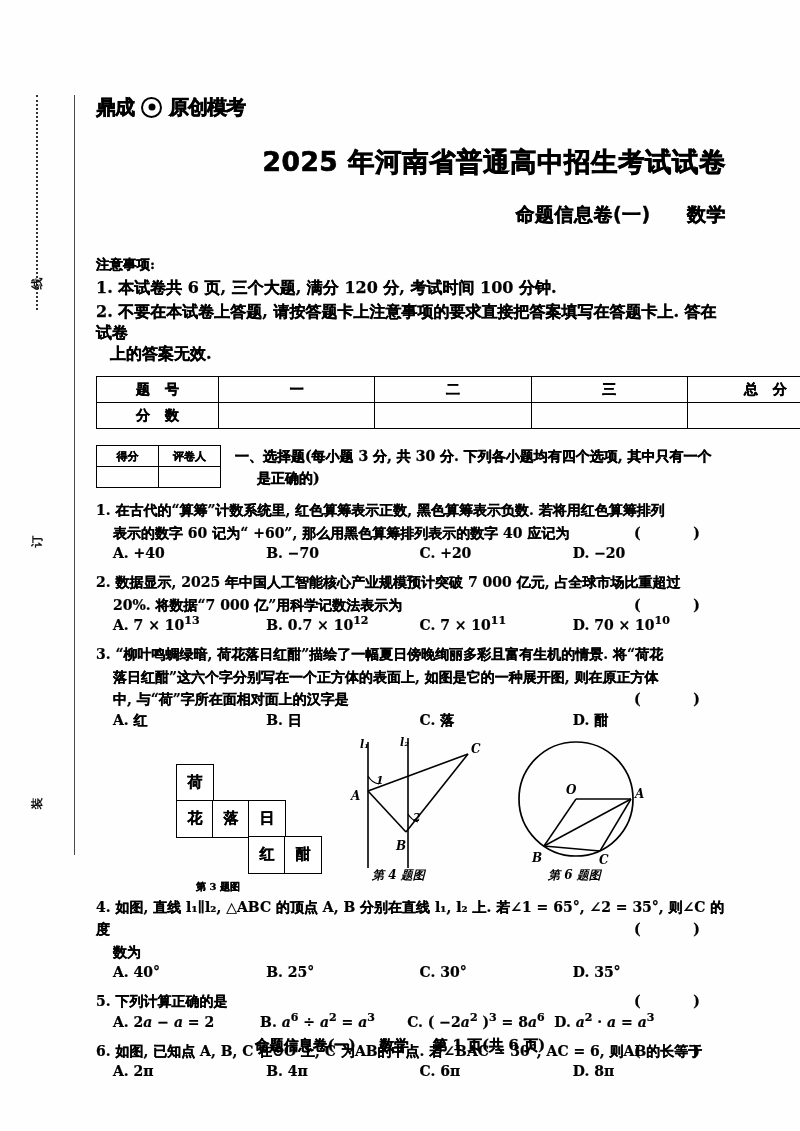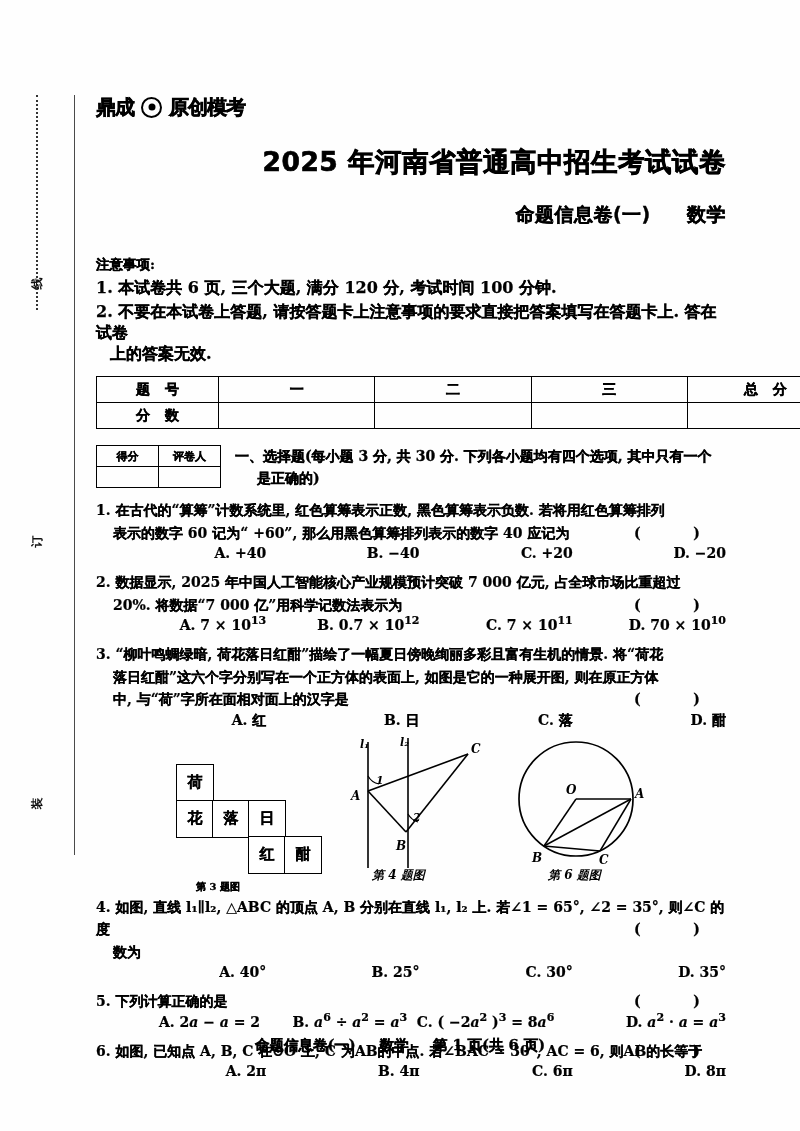--- a/index.html
+++ b/index.html
@@ -196,21 +196,20 @@
     position: absolute;
     right: 2px;
     font-weight: bold;
     letter-spacing: 24px;
     -webkit-text-stroke: 0.25px #000;
   }
   .opts {
     display: flex;
     padding-left: 17px;
     margin-top: 1px;
-    text-align: right;
   }
   .opts > span {
     flex: 0 0 25%;
     font-size: 14px;
     font-weight: bold;
     white-space: nowrap;
     -webkit-text-stroke: 0.22px #000;
   }
   .opts.narrow > span { flex: 0 0 24%; }
   .opts.narrow > span:last-child { flex: 0 0 28%; }
@@ -335,21 +334,21 @@
       </div>
     </div>
 
     <div class="q">
       <span class="ln">1. 在古代的“算筹”计数系统里, 红色算筹表示正数, 黑色算筹表示负数. 若将用红色算筹排列</span>
       <span class="ln ind">表示的数字 60 记为“ +60”, 那么用黑色算筹排列表示的数字 40 应记为</span>
       <span class="paren" style="top:22.5px;">(  )</span>
     </div>
     <div class="opts">
       <span>A. +40</span>
-      <span>B. −40</span>
+      <span>B. −70</span>
       <span>C. +20</span>
       <span>D. −20</span>
     </div>
 
     <div class="q">
       <span class="ln">2. 数据显示, 2025 年中国人工智能核心产业规模预计突破 7 000 亿元, 占全球市场比重超过</span>
       <span class="ln ind">20%. 将数据“7 000 亿”用科学记数法表示为</span>
       <span class="paren" style="top:22.5px;">(  )</span>
     </div>
     <div class="opts">

